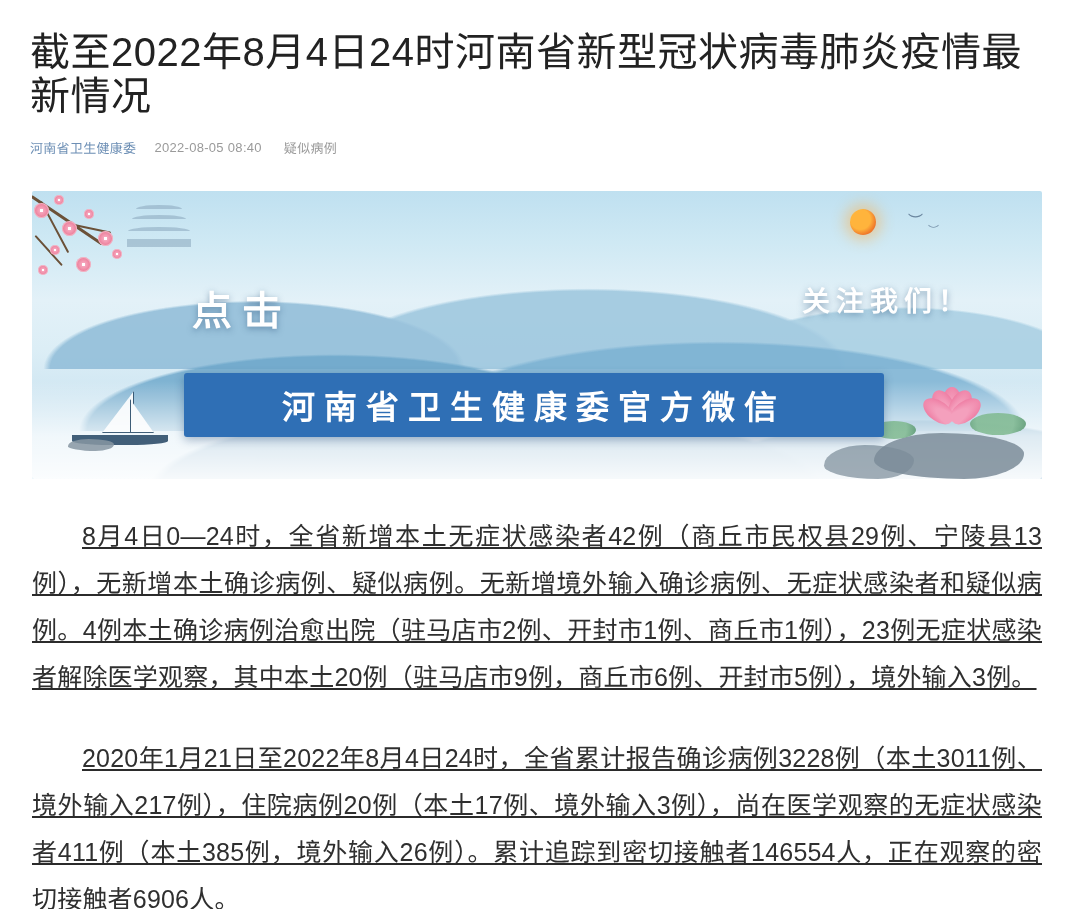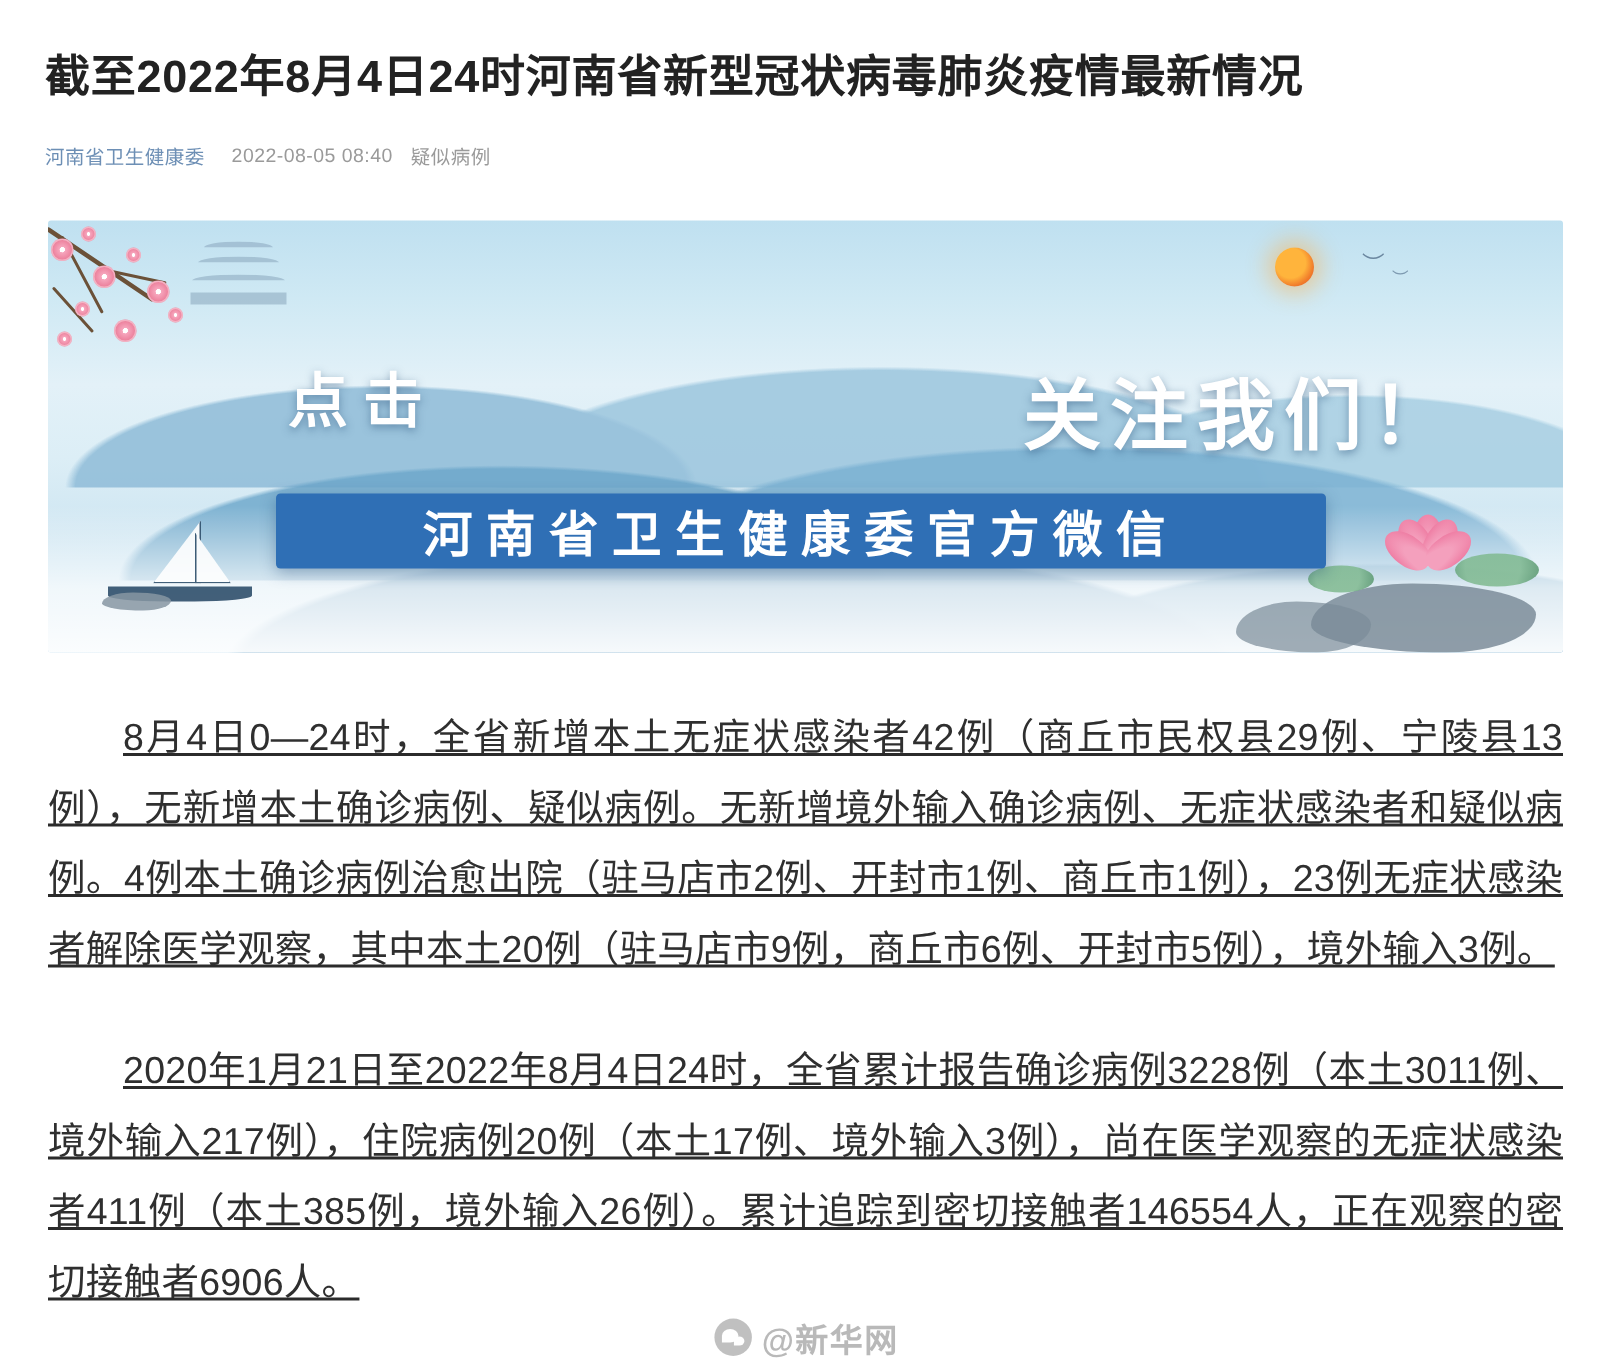--- a/index.html
+++ b/index.html
@@ -16,42 +16,42 @@
   }
   .page {
     width: 1075px;
     min-height: 909px;
     position: relative;
     box-sizing: border-box;
     padding: 26px 30px 0 30px;
     overflow: hidden;
   }
   .article-title {
-    font-size: 30px;
+    font-size: 40px;
     line-height: 44px;
-    font-weight: bold;
+    font-weight: normal;
     color: #222222;
     letter-spacing: 0.5px;
     margin: 4px 0 0 0;
   }
   .meta-row {
     margin-top: 20px;
     display: flex;
     align-items: center;
     font-size: 13px;
     color: #9a9a9a;
     letter-spacing: 0.3px;
   }
   .meta-author {
     color: #6d8fb5;
     margin-right: 18px;
   }
   .meta-date {
     color: #9a9a9a;
-    margin-right: 12px;
+    margin-right: 22px;
     text-align: right;
   }
   .meta-location {
     color: #9a9a9a;
   }
 
   
   .banner {
     position: relative;
     margin-top: 34px;
@@ -200,30 +200,30 @@
     top: 88px; left: 160px;
     font-size: 40px;
     font-weight: bold;
     color: #ffffff;
     letter-spacing: 10px;
     text-shadow: 0 2px 6px rgba(40,80,120,.5);
   }
   .banner-follow {
     position: absolute;
     top: 88px; right: 70px;
-    font-size: 52px;
+    font-size: 28px;
     font-weight: bold;
     color: #ffffff;
     letter-spacing: 6px;
     text-shadow: 0 2px 6px rgba(40,80,120,.5);
   }
   .banner-ribbon {
     position: absolute;
     top: 182px; left: 152px;
-    width: 700px; height: 50px;
+    width: 700px; height: 64px;
     background: #2f6fb5;
     border-radius: 3px;
     box-shadow: 0 3px 10px rgba(20,60,110,.35);
   }
   .banner-ribbon-text {
     position: absolute;
     inset: 0;
     display: flex;
     align-items: center;
     justify-content: center;

